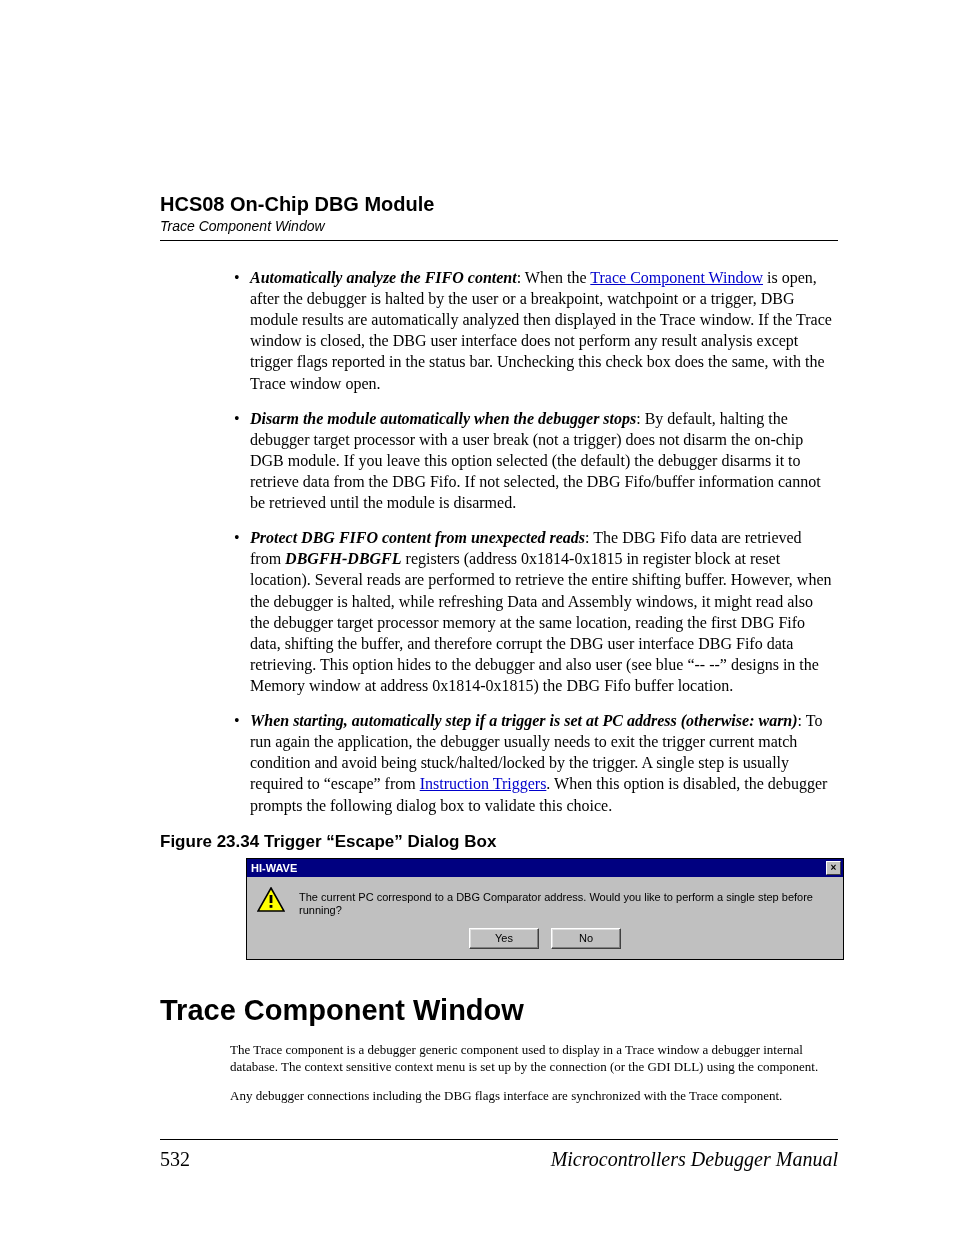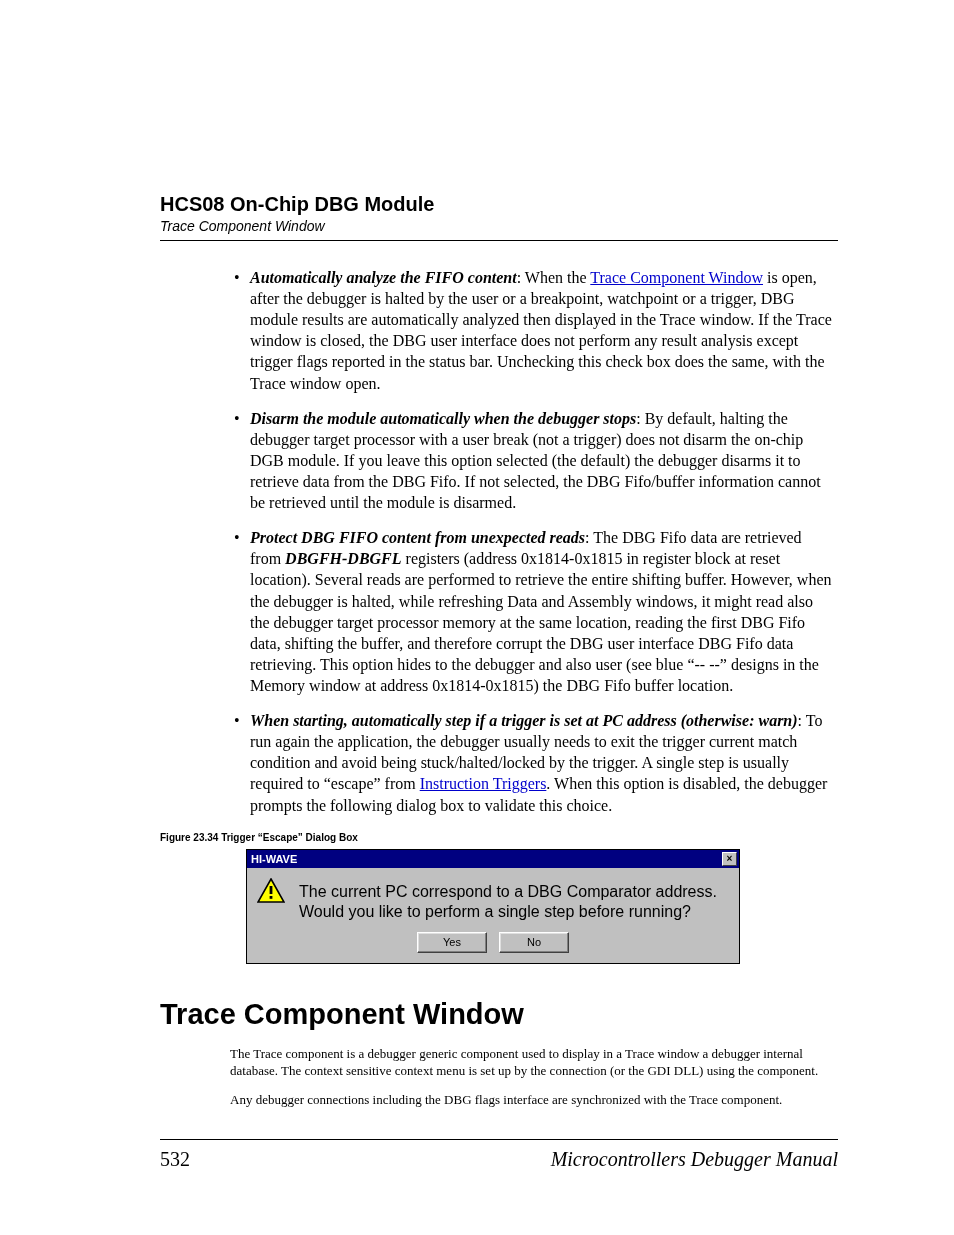--- a/index.html
+++ b/index.html
@@ -50,27 +50,27 @@
     content: "•";
     position: absolute;
     left: -16px;
     top: 0;
   }
   .bi { font-weight: bold; font-style: italic; }
   .link { color: #0000cc; text-decoration: underline; }
   .figure-caption {
     font-family: Arial, Helvetica, sans-serif;
     font-weight: bold;
-    font-size: 10px;
+    font-size: 17px;
     margin-top: 16px;
     margin-bottom: 6px;
   }
   .dialog-wrap {
     margin-left: 86px;
-    width: 494px;
+    width: 598px;
   }
   .dialog {
     border: 1px solid #000;
     background: #c0c0c0;
     font-family: "MS Sans Serif", Tahoma, Arial, sans-serif;
   }
   .dialog .titlebar {
     background: #000080;
     color: #fff;
     height: 18px;
@@ -100,21 +100,21 @@
     padding: 10px 8px 4px 10px;
     gap: 14px;
   }
   .dialog .warn-icon {
     width: 28px; height: 26px;
     position: relative;
     flex-shrink: 0;
   }
   .dialog .warn-icon svg { display:block; }
   .dialog .msg {
-    font-size: 16px;
+    font-size: 11px;
     line-height: 1.25;
     padding-top: 4px;
   }
   .dialog .buttons {
     display: flex;
     justify-content: center;
     gap: 12px;
     padding: 6px 0 10px 0;
   }
   .dialog .btn {

